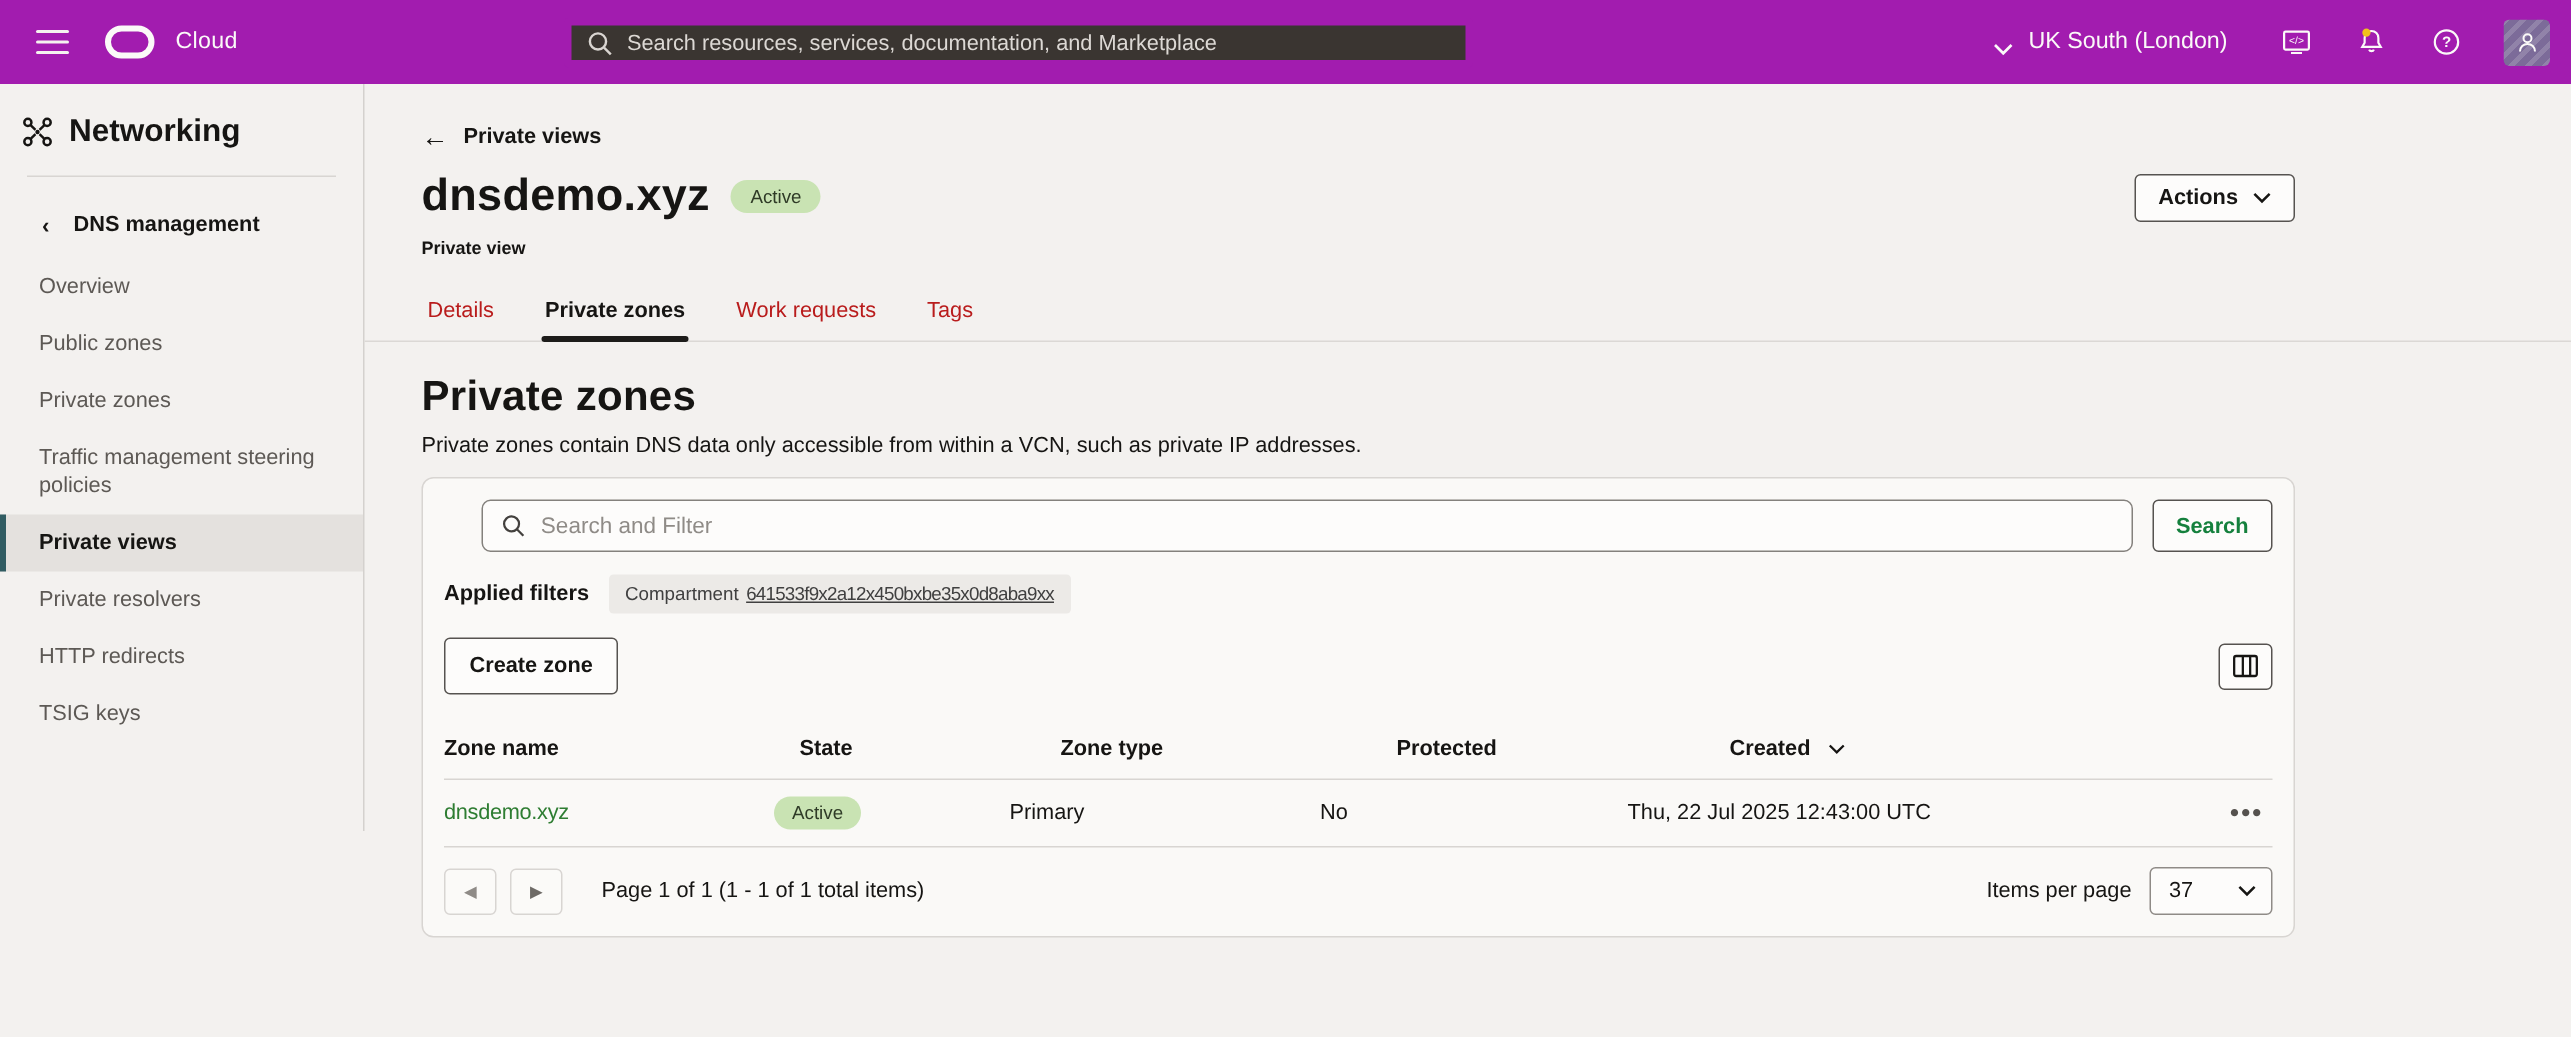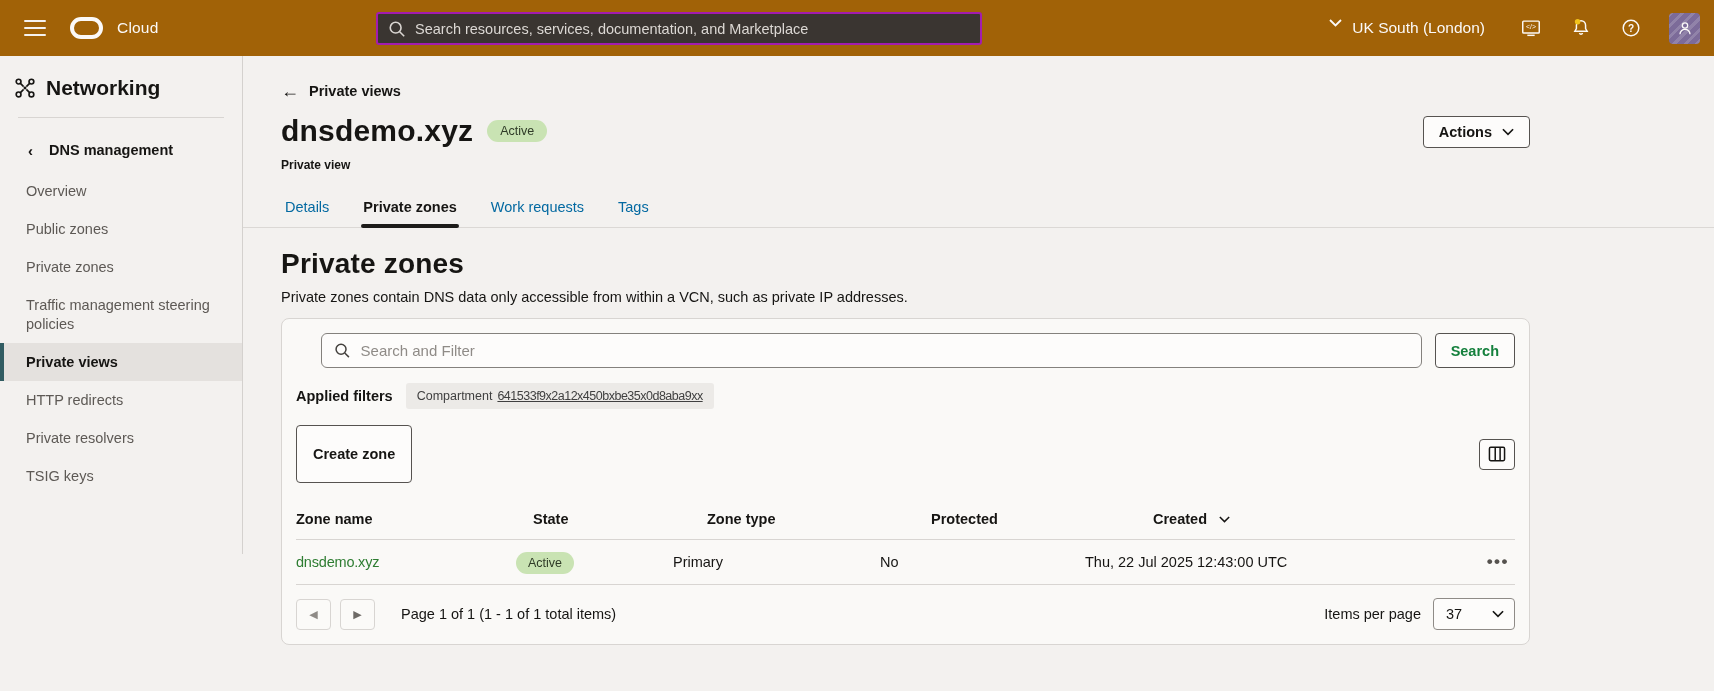--- a/index.html
+++ b/index.html
@@ -6,41 +6,41 @@
   html,body { width:1714px; height:691px; overflow:hidden; }
   body {
     font-family: "Liberation Sans", sans-serif;
     background:#f3f1ef;
     color:#161513;
     font-size:14px;
   }
 
   
   .top-header {
-    position:relative; height:56px; background:#a16207;
+    position:relative; height:56px; background:#a21caf;
     display:flex; align-items:center; color:#fbf9f8;
   }
   .h-left { display:flex; align-items:center; gap:14px; padding-left:24px; }
   .hamburger { width:22px; height:16px; display:flex; flex-direction:column; justify-content:space-between; cursor:pointer; }
   .hamburger span { display:block; height:2.4px; background:#f5f2ef; border-radius:1px; }
   .oracle-logo { width:33px; height:22px; border:4px solid #fbf9f8; border-radius:12px; margin-left:10px; }
   .brand { font-size:15.5px; letter-spacing:.2px; }
   .h-search {
     position:absolute; left:376px; top:12px; width:606px; height:33px;
-    background:#3a3531; border:2px solid #a21caf; border-radius:3px;
+    background:#3a3531; border:5px solid #a21caf; border-radius:3px;
     display:flex; align-items:center; padding:0 10px; gap:9px;
   }
   .h-search svg { flex:0 0 auto; }
   .h-search input {
     background:transparent; border:none; outline:none; color:#f1efed;
     font-size:14.5px; width:100%; font-family:"Liberation Sans",sans-serif;
   }
   .h-search input::placeholder { color:#dcd8d4; opacity:1; }
   .h-right { position:absolute; right:14px; top:0; height:56px; display:flex; align-items:center; gap:26px; }
-  .region { display:flex; align-items:flex-start; gap:10px; font-size:15.5px; cursor:pointer; margin-right:8px; }
+  .region { display:flex; align-items:flex-end; gap:10px; font-size:15.5px; cursor:pointer; margin-right:8px; }
   .hicon { width:24px; height:24px; display:flex; align-items:center; justify-content:center; cursor:pointer; position:relative; }
   .avatar {
     width:31px; height:31px; border-radius:4px; background:#7c6b99;
     background-image:repeating-linear-gradient(135deg, rgba(255,255,255,.16) 0 3px, transparent 3px 8px);
     display:flex; align-items:center; justify-content:center; cursor:pointer;
   }
 
   
   .app { display:flex; height:498px; }
 
@@ -98,21 +98,21 @@
         #3c7a50 210px 330px, #225c3a 330px 430px, #447f57 430px 560px, #2b6342 560px 700px,
         #45815a 700px 880px, #2f6b44 880px 1080px, #1d5434 1080px 1280px, #3c7a50 1280px 1480px);
   }
 
   
   .tabs-bar {
     display:flex; gap:30px; padding:0 0 0 40px;
     border-bottom:1px solid #dbd8d5; background:#f3f1ef;
   }
   .tab {
-    padding:13px 2px 12px; font-size:14.5px; color:#0369a1; cursor:pointer; position:relative;
+    padding:13px 2px 12px; font-size:14.5px; color:#b91c1c; cursor:pointer; position:relative;
   }
   .tab.active { color:#161513; font-weight:bold; }
   .tab.active::after {
     content:""; position:absolute; left:0; right:0; bottom:-1px; height:4px;
     background:#1d1c1a; border-radius:3px;
   }
 
   
   .content { padding:20px 184px 0 38px; }
   .content h1 { font-size:28px; font-weight:bold; letter-spacing:.2px; }
@@ -140,21 +140,21 @@
   .applied-row { display:flex; align-items:center; gap:13px; margin-top:15px; }
   .applied-label { font-weight:bold; font-size:14.5px; }
   .filter-chip {
     background:#eceae7; border-radius:3px; padding:6px 11px; font-size:12.5px;
     color:#404040; display:flex; gap:5px; align-items:center; cursor:pointer;
   }
   .filter-chip .chip-value { text-decoration:underline; letter-spacing:-.5px; }
   .create-row { display:flex; align-items:center; justify-content:space-between; margin-top:16px; }
   .create-btn {
     background:#fdfcfb; border:1px solid #565350; border-radius:4px;
-    padding:20px 16px; font-size:14.5px; font-weight:bold; cursor:pointer;
+    padding:10px 16px; font-size:14.5px; font-weight:bold; cursor:pointer;
     font-family:"Liberation Sans",sans-serif; color:#161513;text-align:center;
   }
   .columns-btn {
     width:36px; height:31px; background:#fdfcfb; border:1px solid #565350; border-radius:4px;
     display:flex; align-items:center; justify-content:center; cursor:pointer;
   }
 
   
   .table { margin-top:18px; }
   .t-head, .t-row {
@@ -269,22 +269,22 @@
     <div class="side-section">
       <span class="back-chevron">‹</span>
       <span class="label">DNS management</span>
     </div>
     <nav class="side-nav">
       <div class="side-item">Overview</div>
       <div class="side-item">Public zones</div>
       <div class="side-item">Private zones</div>
       <div class="side-item">Traffic management steering policies</div>
       <div class="side-item selected">Private views</div>
+      <div class="side-item">Private resolvers</div>
       <div class="side-item">HTTP redirects</div>
-      <div class="side-item">Private resolvers</div>
       <div class="side-item">TSIG keys</div>
     </nav>
   </aside>
 
   <main>
     <div class="page-head">
       <div class="back-row">
         <span class="back-arrow">←</span>
         <span>Private views</span>
       </div>

